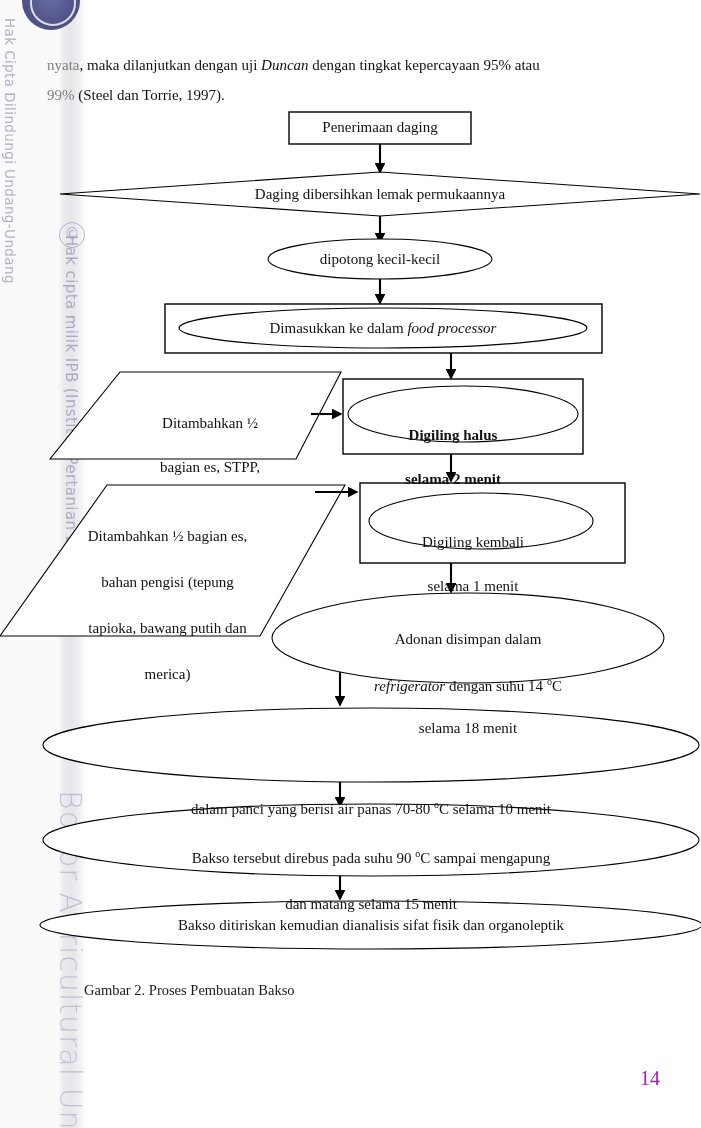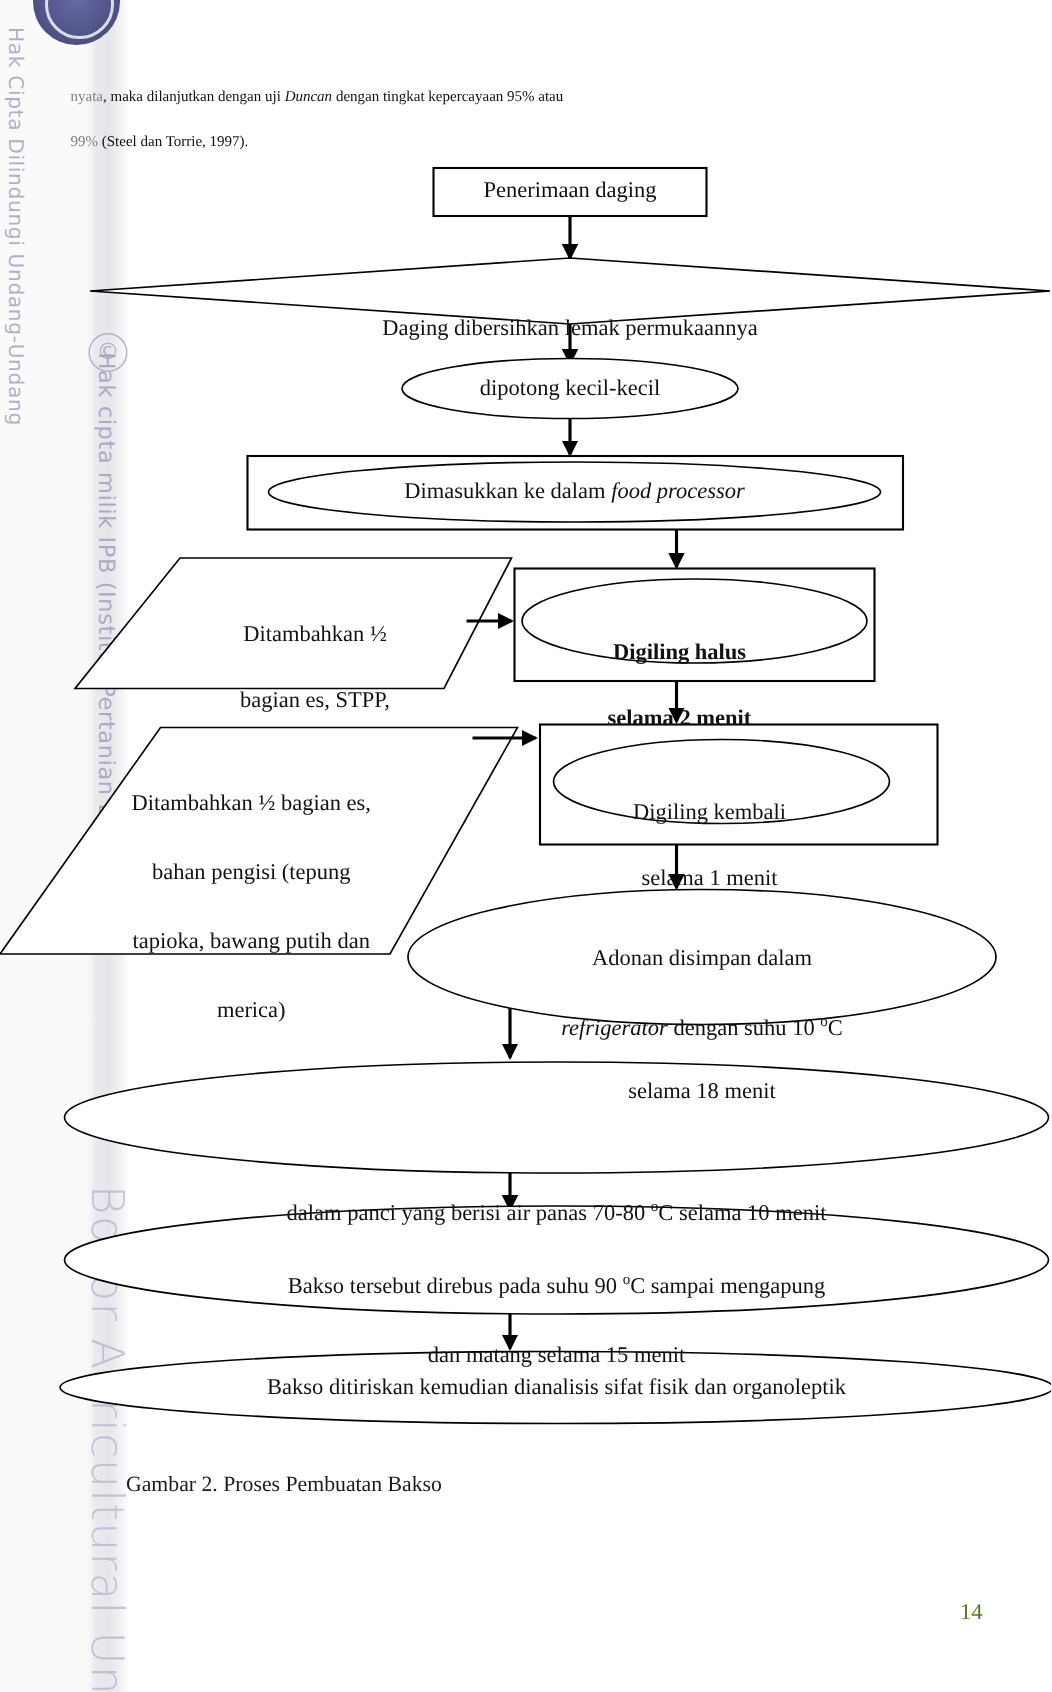--- a/index.html
+++ b/index.html
@@ -111,37 +111,37 @@
     border-radius: 50%;
     border: 2px solid #ffffff;
     opacity: 0.8;
   }
 
   
   #content { position: relative; z-index: 2; }
 
   .para {
     position: absolute;
-    font-size: 10px;
+    font-size: 15px;
     line-height: 30px;
     text-align: justify;
     color: #111111;
   }
   .para .dim { color: #7f7f7f; }
   .para em { font-style: italic; }
 
   .caption {
     position: absolute;
     font-size: 14.5px;
     color: #1a1a1a;
   }
   .pagenum {
     position: absolute;
-    font-size: 15px;
-    color: #4d7c0f;
+    font-size: 20px;
+    color: #a21caf;
   }
 
   
   #flowchart {
     position: absolute;
     left: 0; top: 0;
     width: 701px; height: 1128px;
     z-index: 1;
     pointer-events: none;
   }
@@ -239,21 +239,21 @@
 
   <div id="content">
 
     <div class="para" style="left:47px; top:50px; width:608px;">
       <span class="dim">nyata</span><span>, maka dilanjutkan dengan uji </span><em>Duncan</em><span> dengan tingkat kepercayaan 95% atau</span><br>
       <span class="dim">99%</span><span> (Steel dan Torrie, 1997).</span>
     </div>
 
     <div class="node-text" style="left:289px; top:118px; width:182px;text-align:center;">Penerimaan daging</div>
 
-    <div class="node-text" style="left:180px; top:185px; width:400px;margin-top:25px;">Daging dibersihkan lemak permukaannya</div>
+    <div class="node-text" style="left:180px; top:185px; width:400px;">Daging dibersihkan lemak permukaannya</div>
 
     <div class="node-text" style="left:268px; top:250px; width:224px;">dipotong kecil-kecil</div>
 
     <div class="node-text" style="left:183px; top:319px; width:400px;"><span>Dimasukkan ke dalam </span><em>food processor</em></div>
 
     <div class="node-text" style="left:110px; top:390px; width:200px; line-height:22px;">
       <span>Ditambahkan ½</span><br>
       <span>bagian es, STPP,</span>
     </div>
 
@@ -269,21 +269,21 @@
       <span>merica)</span>
     </div>
 
     <div class="node-text" style="left:373px; top:509px; width:200px; line-height:22px;">
       <span>Digiling kembali</span><br>
       <span>selama 1 menit</span>
     </div>
 
     <div class="node-text" style="left:308px; top:608px; width:320px; line-height:21px;">
       <span>Adonan disimpan dalam</span><br>
-      <em>refrigerator</em><span> dengan suhu 10 </span><span class="sup">o</span><span>C</span><br>
+      <em>refrigerator</em><span> dengan suhu 14 </span><span class="sup">o</span><span>C</span><br>
       <span>selama 18 menit</span>
     </div>
 
     <div class="node-text" style="left:98px; top:724px; width:546px; line-height:23px;">
       <br>
       <span>dalam panci yang berisi air panas 70-80 </span><span class="sup">o</span><span>C selama 10 menit</span>
     </div>
 
     <div class="node-text" style="left:98px; top:819px; width:546px; line-height:23px;font-family:Liberation Serif, serif;">
       <span>Bakso tersebut direbus pada suhu 90 </span><span class="sup">o</span><span>C sampai mengapung</span><br>

